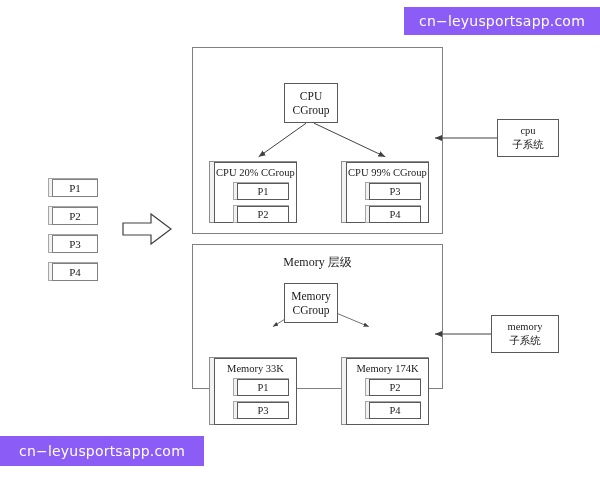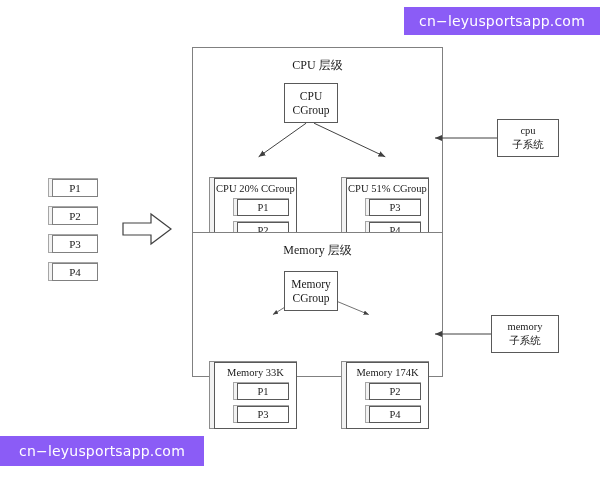--- a/index.html
+++ b/index.html
@@ -93,21 +93,21 @@
     box-sizing: border-box;
   }
   #panel-cpu {
     left: 192px;
     top: 47px;
     width: 251px;
     height: 187px;
   }
   #panel-memory {
     left: 192px;
-    top: 232px;
+    top: 244px;
     width: 251px;
     height: 145px;
   }
   .panel-title {
     position: absolute;
     top: 9px;
     left: 0;
     width: 100%;
     text-align: center;
     font-size: 12px;
@@ -133,21 +133,20 @@
   }
   #cpu-root { top: 35px; }
   #mem-root { top: 38px; }
 
   
   .group-outer {
     position: absolute;
     background: #f2f2f2;
     border: 1px solid #8c8c8c;
     box-sizing: border-box;
-    margin-top: 16px;
   }
   .group-inner {
     position: absolute;
     left: 4px;
     top: 0px;
     right: -1px;
     bottom: -1px;
     background: #ffffff;
     border: 1px solid #595959;
     box-sizing: border-box;
@@ -247,21 +246,20 @@
       <div class="proc-inner">P4</div>
     </div>
   </div>
 
   <svg id="flow-arrow" viewBox="0 0 50 34">
     <path d="M1,11 L29,11 L29,2 L49,17 L29,32 L29,23 L1,23 Z" fill="#ffffff" stroke="#404040" stroke-width="1.2" stroke-linejoin="miter"></path>
   </svg>
 
   <div class="panel" id="panel-cpu">
 
-    <div class="panel-title">CPU 层级</div>
 
     <svg class="tree-svg" viewBox="0 0 251 187">
       <defs>
         <marker id="ah-cpu" markerWidth="9" markerHeight="9" refX="7" refY="3" orient="auto">
           <path d="M0,0 L7,3 L0,6 z" fill="#404040"></path>
         </marker>
       </defs>
       <line x1="114" y1="76" x2="66" y2="110" stroke="#404040" stroke-width="1" marker-end="url(#ah-cpu)"></line>
       <line x1="122" y1="76" x2="194" y2="110" stroke="#404040" stroke-width="1" marker-end="url(#ah-cpu)"></line>
     </svg>
@@ -278,21 +276,21 @@
           <div class="pbox-inner">P1</div>
         </div>
         <div class="pbox-outer pbox-2">
           <div class="pbox-inner">P2</div>
         </div>
       </div>
     </div>
 
     <div class="group-outer group-right cpu-group">
       <div class="group-inner">
-        <div class="group-label">CPU 51% CGroup</div>
+        <div class="group-label">CPU 99% CGroup</div>
         <div class="pbox-outer pbox-1">
           <div class="pbox-inner">P3</div>
         </div>
         <div class="pbox-outer pbox-2">
           <div class="pbox-inner">P4</div>
         </div>
       </div>
     </div>
   </div>
 

